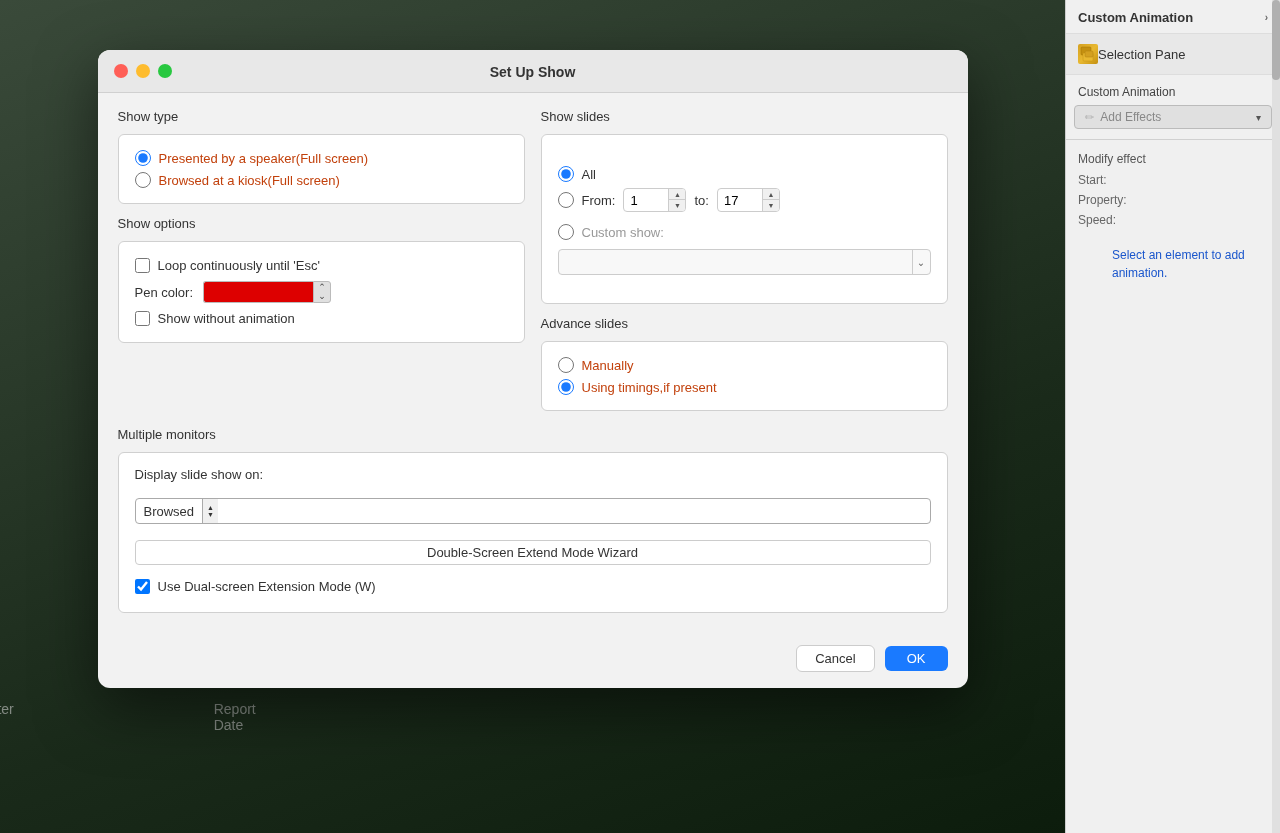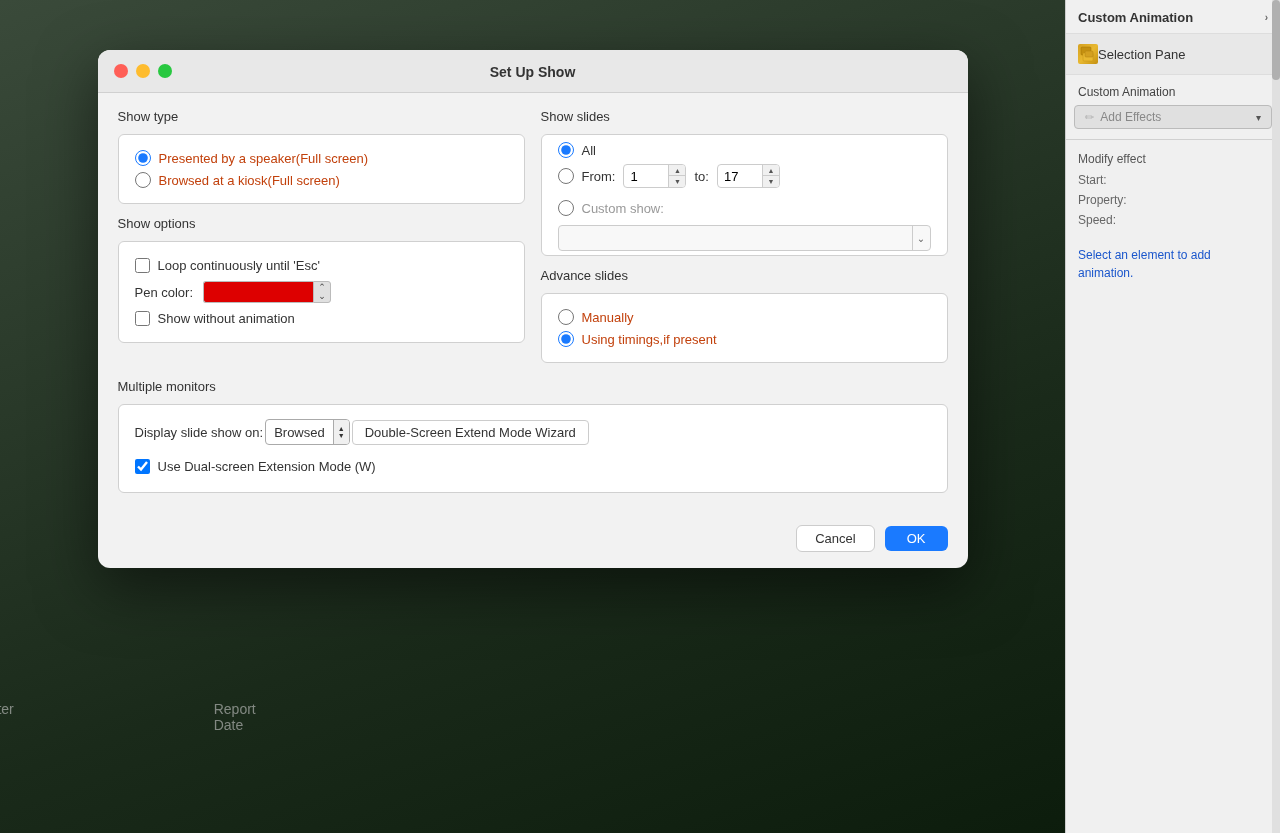--- a/index.html
+++ b/index.html
@@ -150,20 +150,21 @@
     .sidebar-row-value {
       font-size: 12px;
       color: #333;
     }
 
     .sidebar-select-msg {
       padding: 16px 12px;
       font-size: 12px;
       color: #1a56cc;
       line-height: 1.5;
+      margin-left: 34px;
     }
 
     
     .sidebar-scrollbar {
       position: absolute;
       right: 0;
       top: 0;
       width: 8px;
       height: 100%;
       background: #e0e0e0;
@@ -275,21 +276,21 @@
       font-size: 13px;
       color: #c2410c;
       cursor: pointer;
     }
 
     
     .show-slides-panel {
       background: white;
       border-radius: 6px;
       border: 1px solid #d0d0d0;
-      padding: 4px 16px;
+      padding: 28px 16px;
       margin-bottom: 12px;
     }
 
     .slides-row {
       display: flex;
       align-items: center;
       gap: 8px;
       padding: 3px 0;
     }
 
@@ -358,23 +359,23 @@
       border-radius: 0 3px 3px 0;
       display: flex;
       flex-direction: column;
       align-items: center;
       justify-content: center;
       cursor: pointer;
     }
 
     .display-row {
       display: flex;
-      align-items: center;
-      gap: 2px;
+      gap: 16px;
       margin-bottom: 10px;
+      flex-direction: column;
     }
 
     .display-label {
       font-size: 13px;
       color: #333;
       white-space: nowrap;
     }
 
     .display-wizard-btn {
       border: 1px solid #ccc;

